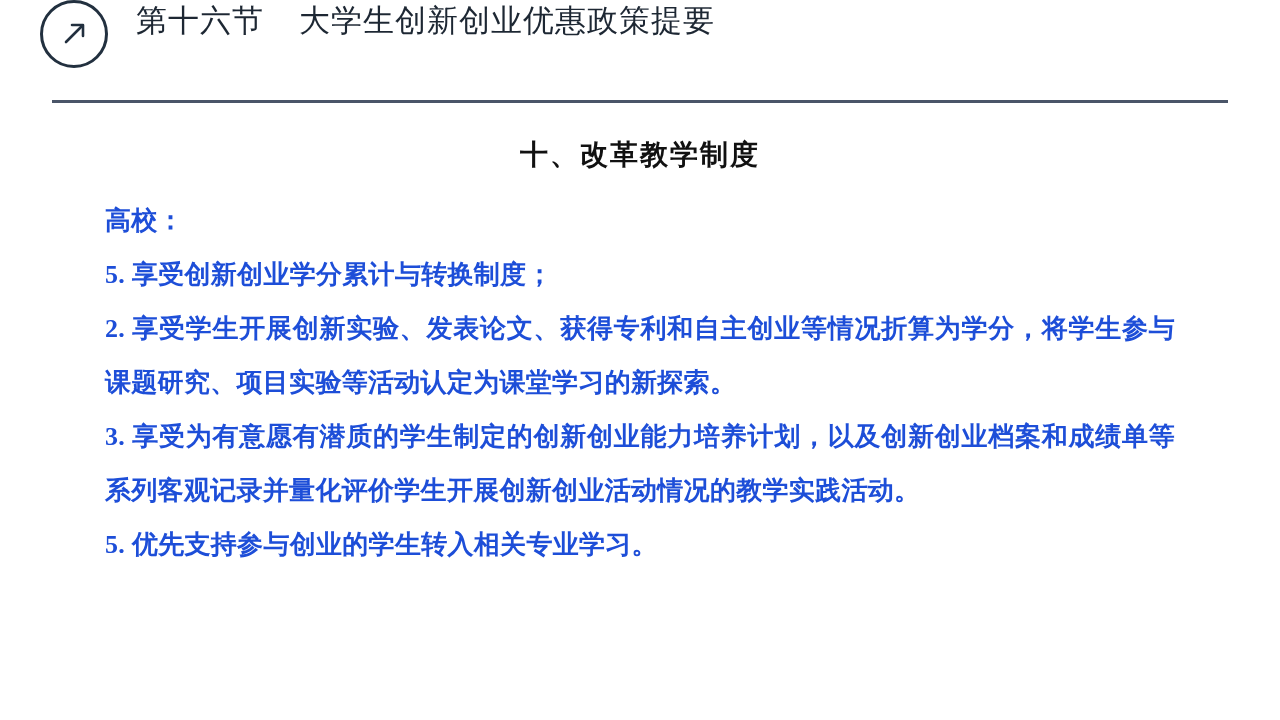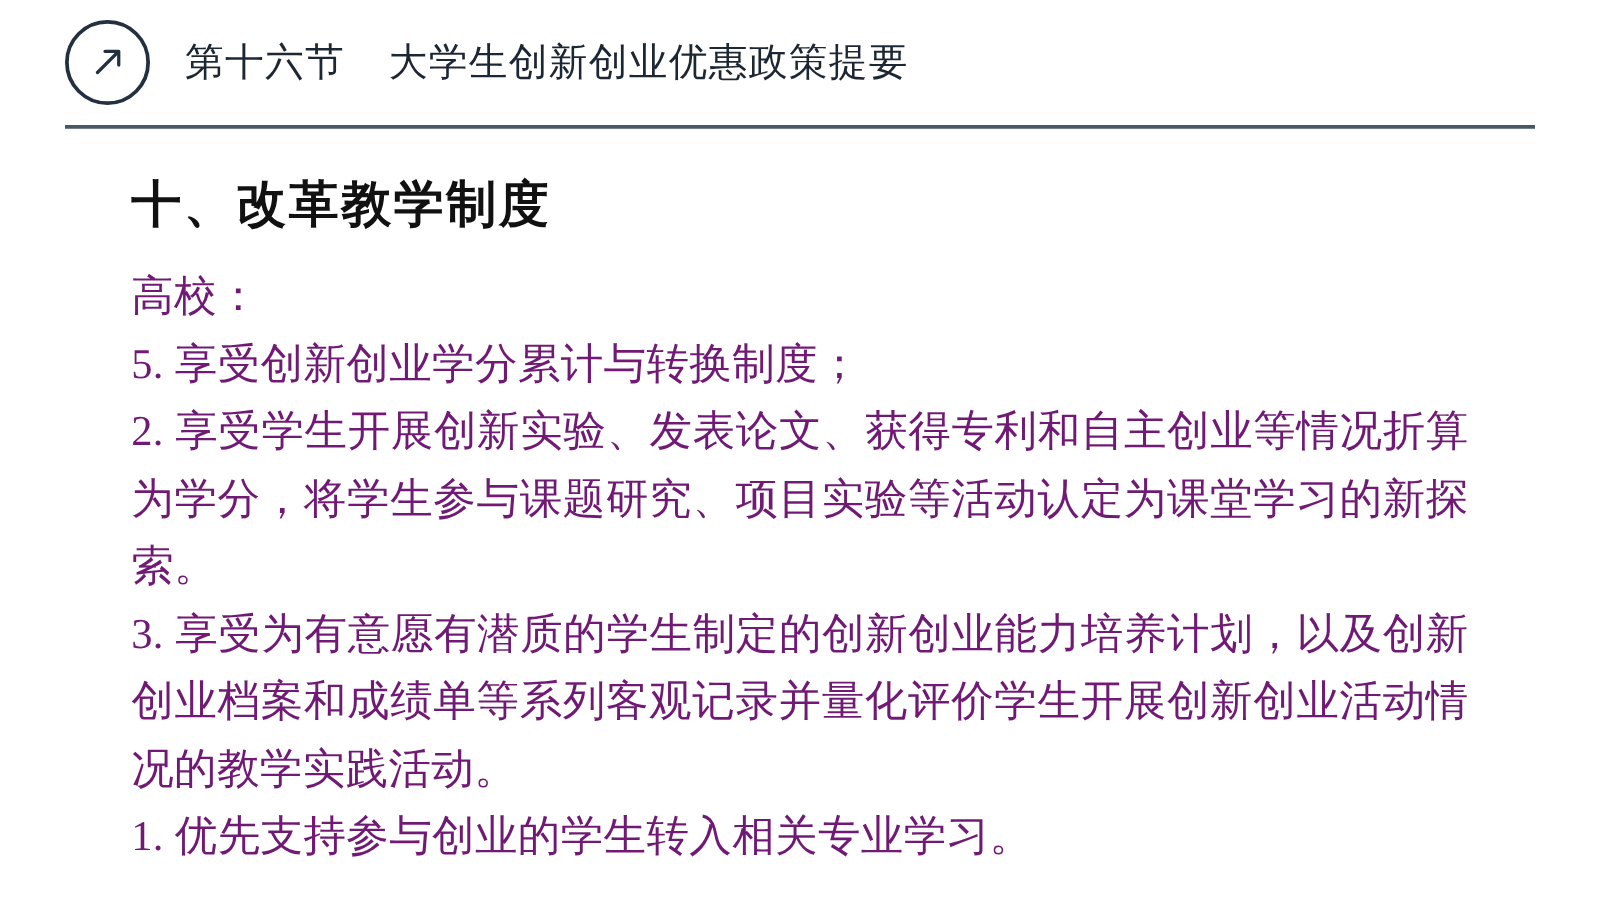--- a/index.html
+++ b/index.html
@@ -22,22 +22,22 @@
   }
 
   
   .header {
     position: absolute;
     top: 0;
     left: 0;
     width: 1280px;
     height: 100px;
     display: flex;
-    align-items: center;
-    padding-left: 52px;
+    align-items: flex-start;
+    padding-left: 40px;
     box-sizing: border-box;
   }
   .header-badge {
     width: 62px;
     height: 62px;
     border-radius: 50%;
     border: 3px solid #22303f;
     display: flex;
     align-items: center;
     justify-content: center;
@@ -66,34 +66,35 @@
   
   .content {
     position: absolute;
     top: 100px;
     left: 0;
     width: 1280px;
     padding: 0 105px;
     box-sizing: border-box;
   }
   .section-title {
-    text-align: left;
-    font-size: 40px;
+    text-align: center;
+    font-size: 28px;
     font-weight: bold;
     letter-spacing: 2px;
     margin-top: 36px;
     margin-bottom: 10px;
     color: #111111;
   }
   .para {
-    font-size: 34px;
+    font-size: 26px;
     line-height: 54px;
-    color: #701a75;
+    color: #1d4ed8;
     text-align: justify;
     letter-spacing: 0.3px;
+    font-weight: bold;
   }
   .para.lead {
     margin-top: 20px;
   }
 </style>
 </head>
 <body>
 
 <div class="slide">
 
@@ -109,16 +110,16 @@
   <div class="header-rule"></div>
 
   <div class="content">
     <div class="section-title">十、改革教学制度</div>
 
     <div class="para lead">高校：</div>
 
     <div class="para">5. 享受创新创业学分累计与转换制度；</div>
     <div class="para">2. 享受学生开展创新实验、发表论文、获得专利和自主创业等情况折算为学分，将学生参与课题研究、项目实验等活动认定为课堂学习的新探索。</div>
     <div class="para">3. 享受为有意愿有潜质的学生制定的创新创业能力培养计划，以及创新创业档案和成绩单等系列客观记录并量化评价学生开展创新创业活动情况的教学实践活动。</div>
-    <div class="para">1. 优先支持参与创业的学生转入相关专业学习。</div>
+    <div class="para">5. 优先支持参与创业的学生转入相关专业学习。</div>
   </div>
 
 </div>
 
 </body></html>

